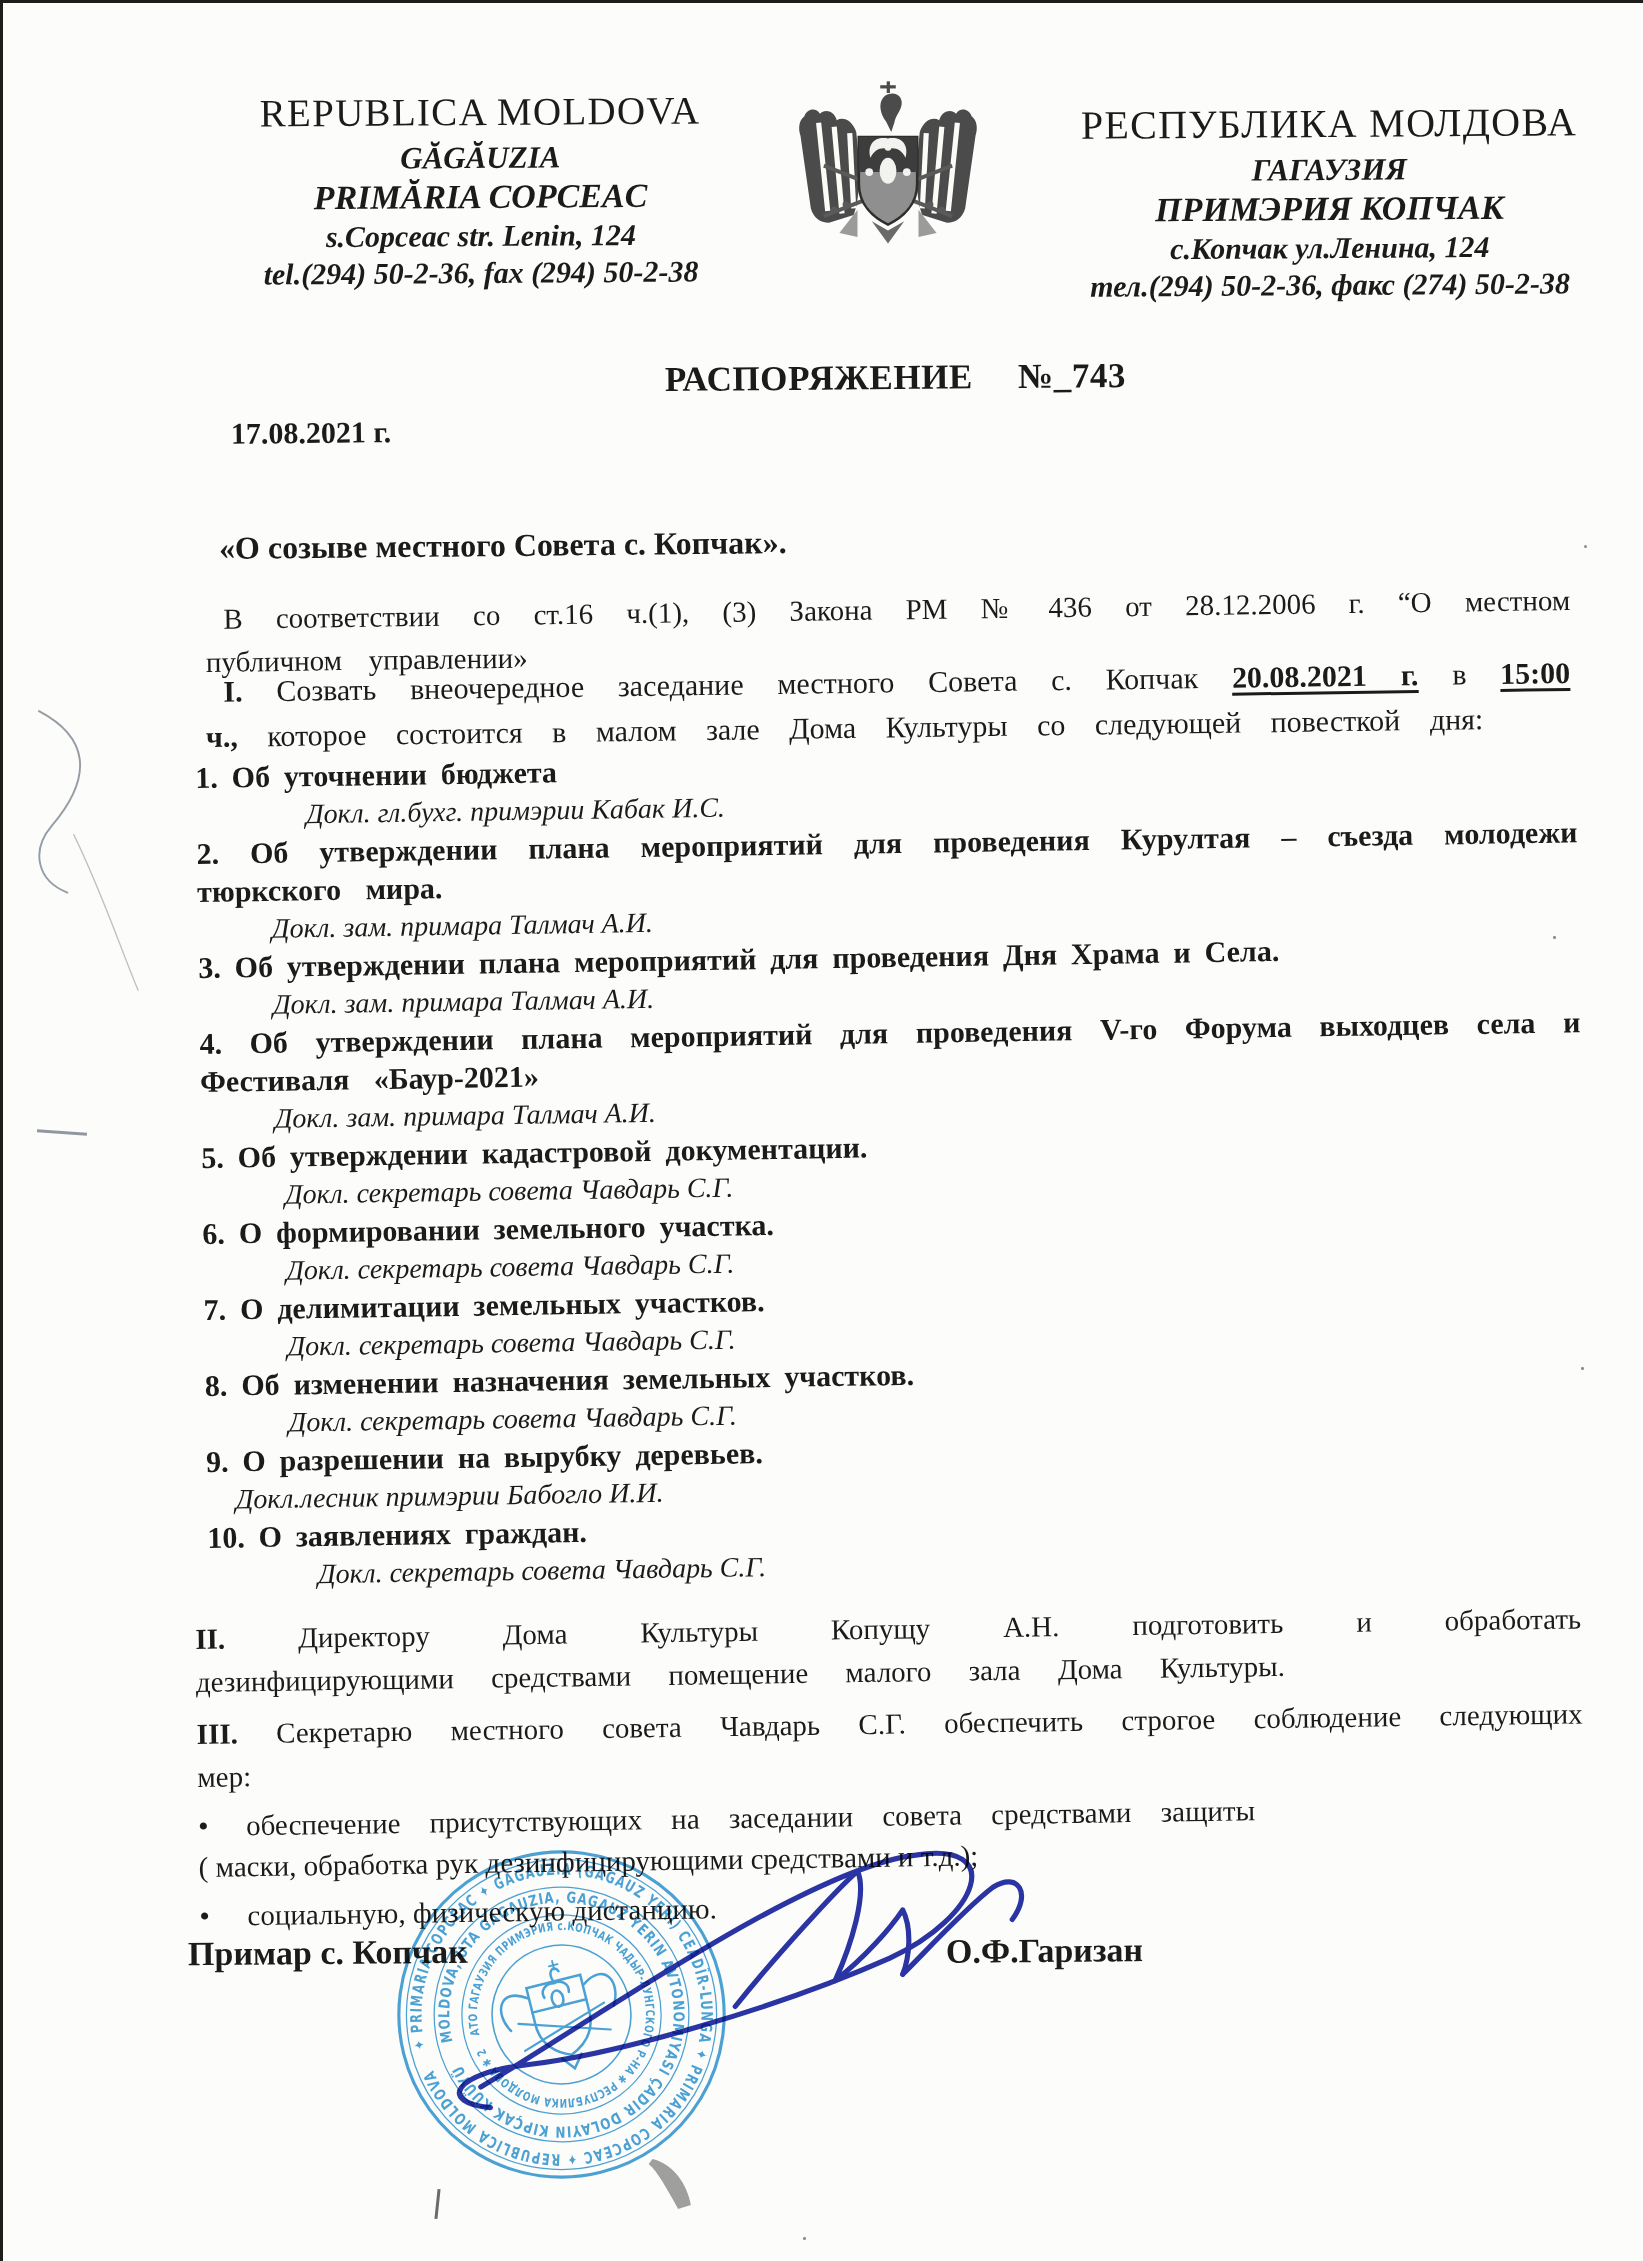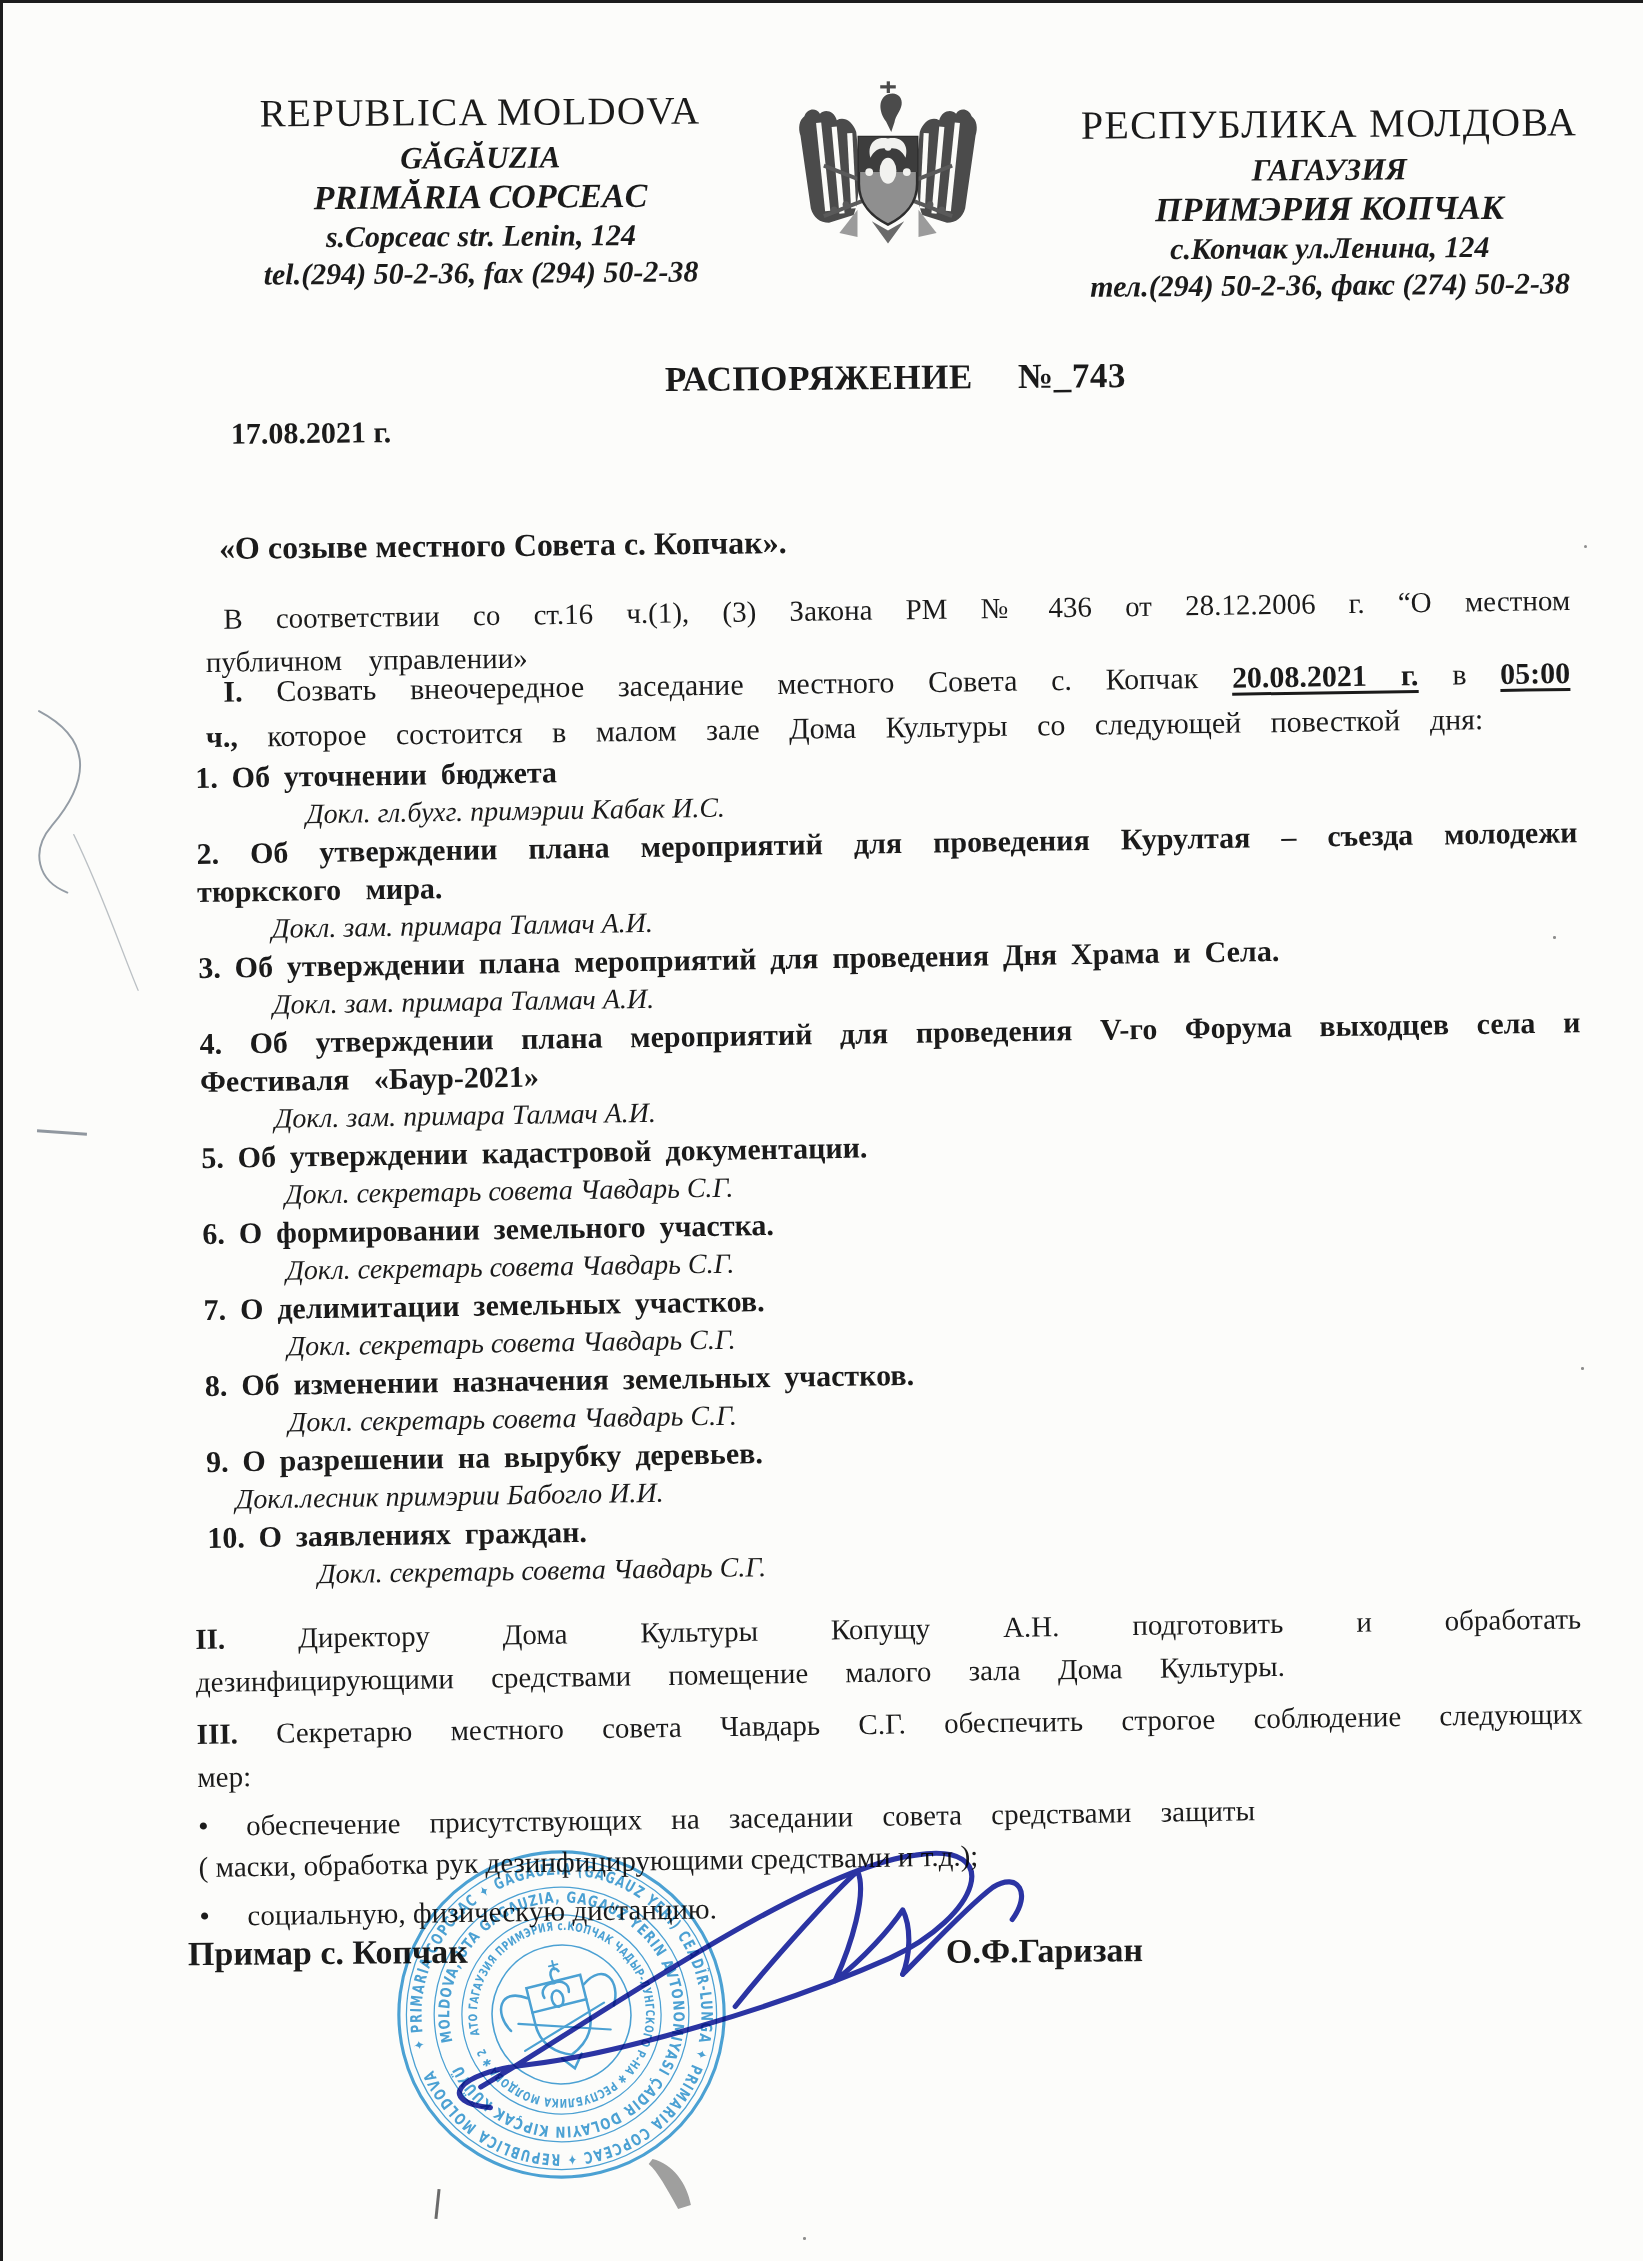--- a/index.html
+++ b/index.html
@@ -148,21 +148,21 @@
   </div>
 
   <div class="title-row">
     <span class="doc-title">РАСПОРЯЖЕНИЕ</span><span class="doc-number">№_743</span>
   </div>
   <div class="doc-date">17.08.2021 г.</div>
   <div class="doc-subject">«О созыве местного Совета с. Копчак».</div>
 
   <p class="legal">В соответствии со ст.16 ч.(1), (3) Закона РМ № 436 от 28.12.2006 г. “О местном публичном управлении»</p>
 
-  <p class="convene"><span class="b">I.</span><span> Созвать   внеочередное заседание местного Совета с. Копчак  </span><span class="b u">20.08.2021 г.</span><span> в </span><span class="b u">05:00</span><span class="b"> ч., </span><span>которое состоится в малом зале Дома Культуры со следующей повесткой дня:</span></p>
+  <p class="convene"><span class="b">I.</span><span> Созвать   внеочередное заседание местного Совета с. Копчак  </span><span class="b u">20.08.2021 г.</span><span> в </span><span class="b u">15:00</span><span class="b"> ч., </span><span>которое состоится в малом зале Дома Культуры со следующей повесткой дня:</span></p>
 
   <div class="agenda">
     <div>
       <p class="it-title">1. Об уточнении бюджета</p>
       <p class="it-speaker sp-a">Докл. гл.бухг. примэрии Кабак И.С.</p>
     </div>
     <div>
       <p class="it-title jw">2. Об утверждении плана мероприятий для проведения Курултая – съезда молодежи тюркского мира.</p>
       <p class="it-speaker sp-b">Докл. зам. примара Талмач А.И.</p>
     </div>

